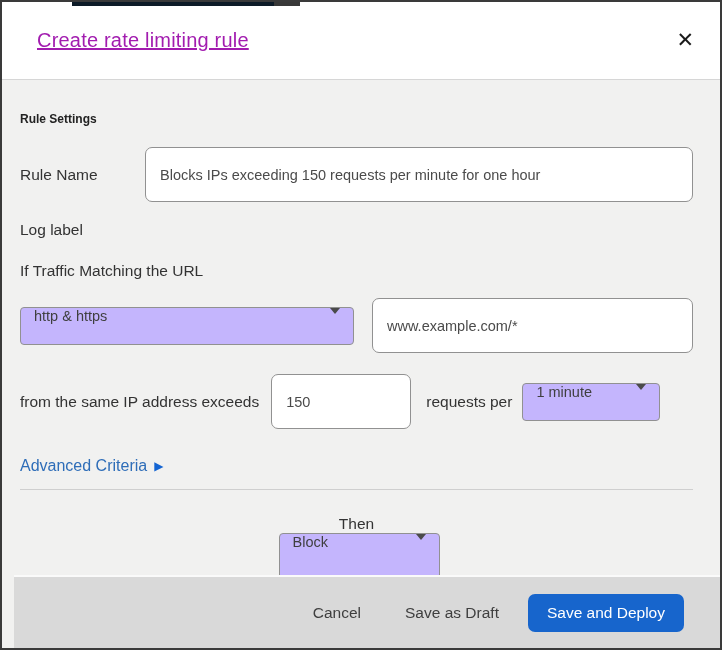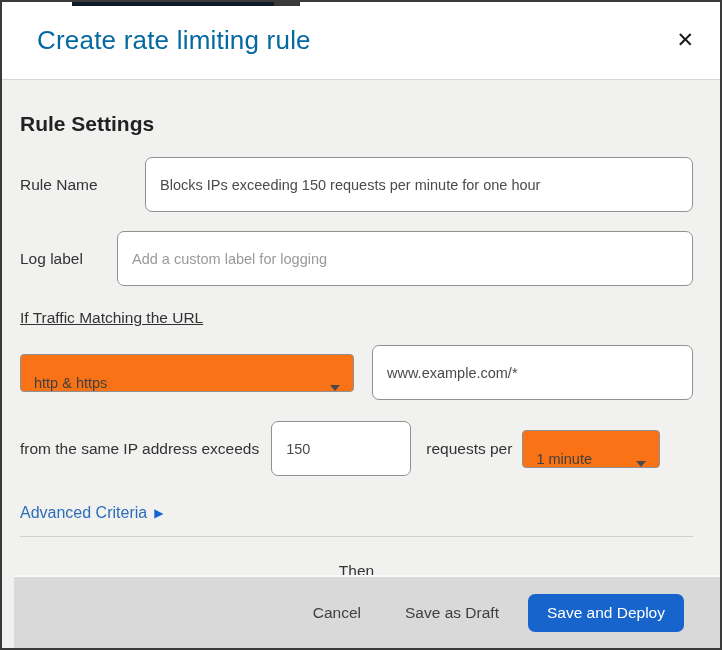--- a/index.html
+++ b/index.html
@@ -30,45 +30,46 @@
 
   .header {
     height: 78px;
     background: #ffffff;
     border-bottom: 1px solid #d6d6d6;
     display: flex;
     align-items: center;
     padding: 0 20px 0 35px;
   }
   .dialog-title {
-    font-size: 26px;
+    font-size: 20px;
     font-weight: 400;
-    color: #0369a1;
+    color: #a21caf;
     letter-spacing: 0.2px;
+    text-decoration: underline;
   }
   .close-btn {
     margin-left: auto;
     background: none;
     border: none;
     font-size: 21px;
     font-weight: 300;
     color: #1a1a1a;
     cursor: pointer;
     line-height: 1;
     padding: 4px 6px;
     font-family: "DejaVu Sans", sans-serif;
   }
 
   .body {
     padding: 0 27px 0 18px;
   }
 
   .section-heading {
     margin-top: 32px;
-    font-size: 21px;
+    font-size: 12px;
     font-weight: 700;
     color: #222222;
   }
 
   .form-row {
     display: flex;
     align-items: center;
   }
   .row-rule-name { margin-top: 21px; gap: 28px; }
   .row-log-label { margin-top: 19px; }
@@ -92,31 +93,30 @@
     font-family: "Liberation Sans", "DejaVu Sans", sans-serif;
     outline: none;
     min-width: 0;
   }
   .text-input::placeholder { color: #9a9a9a; opacity: 1; }
 
   .match-heading {
     margin-top: 23px;
     font-size: 15.5px;
     color: #333333;
-    text-decoration: underline;
   }
 
   .row-url { margin-top: 18px; }
   .select-box {
     height: 38px;
-    background: #f97316;
+    background: #c4b5fd;
     border: 1px solid #919191;
     border-radius: 4px;
     display: flex;
-    align-items: flex-end;
+    align-items: flex-start;
     padding: 0 13px;
     font-size: 14.5px;
     color: #3f3f3f;
     cursor: pointer;
   }
   .select-scheme { width: 334px; flex: 0 0 334px; margin-right: 18px; }
   .caret {
     margin-left: auto;
     width: 0; height: 0;
     border-left: 5px solid transparent;
@@ -214,21 +214,20 @@
 
     <div class="section-heading">Rule Settings</div>
 
     <div class="form-row row-rule-name">
       <div class="field-label">Rule Name</div>
       <input type="text" class="text-input" value="Blocks IPs exceeding 150 requests per minute for one hour" style="">
     </div>
 
     <div class="form-row row-log-label">
       <div class="field-label">Log label</div>
-      <input type="text" class="text-input" placeholder="Add a custom label for logging" style="">
     </div>
 
     <div class="match-heading">If Traffic Matching the URL</div>
 
     <div class="form-row row-url">
       <div class="select-box select-scheme">
         <span>http &amp; https</span>
         <span class="caret"></span>
       </div>
       <input type="text" class="text-input" value="www.example.com/*" style="">

